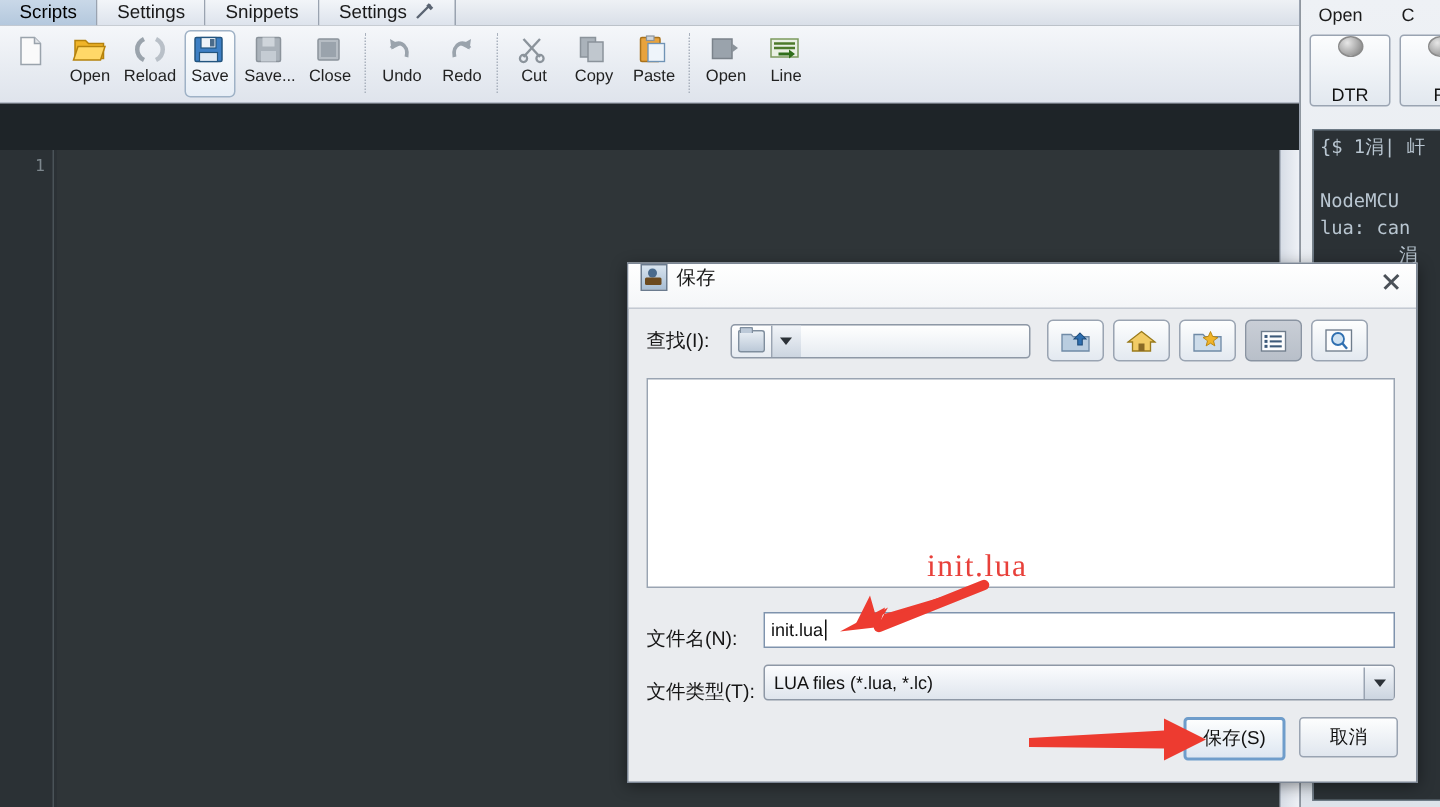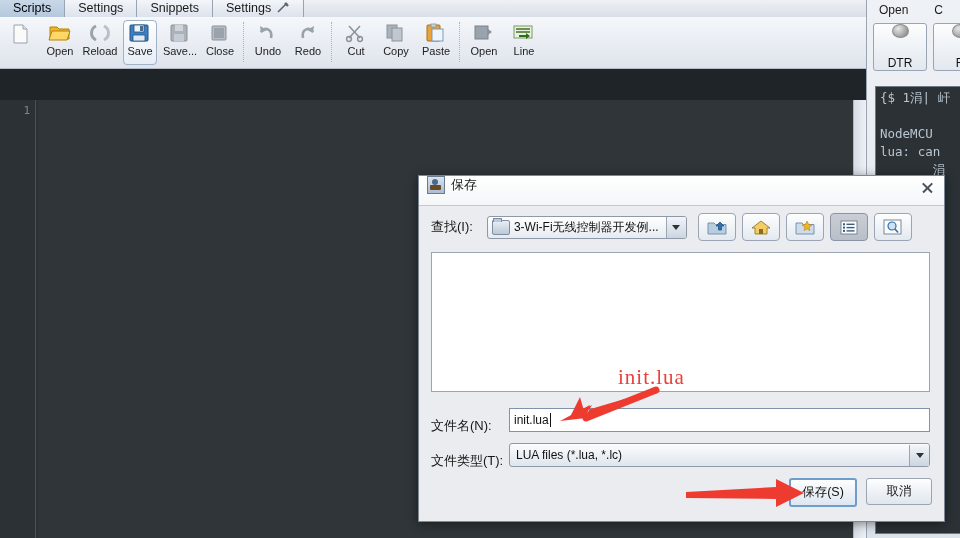--- a/index.html
+++ b/index.html
@@ -480,21 +480,20 @@
       <span class="txt">保存</span>
       <span class="dlg-close"></span>
     </div>
 
     <div class="dlg-body">
 
       <div class="dlg-row1">
         <span class="lbl-chn">查找(I):</span>
         <div class="lookin-combo">
           <span class="folder-ico"></span>
-          <span class="ptxt">3-Wi-Fi无线控制器开发例...</span>
           <span class="combo-arrow">
               <span class="caret-d"></span>
             </span>
         </div>
 
         <div class="navbtns">
           <div class="navbtn">
             <svg width="20" height="17" viewBox="0 0 20 17">
               <path d="M1 4 h6 l1.5 1.5 H19 V15 H1 z" fill="#b9cde0" stroke="#6f8aa6" stroke-width="0.9"></path>
               <path d="M13 3 l4 4 h-2.5 v4 h-3 v-4 H9 z" fill="#2f6fb0" stroke="#1d4a78" stroke-width="0.7"></path>

